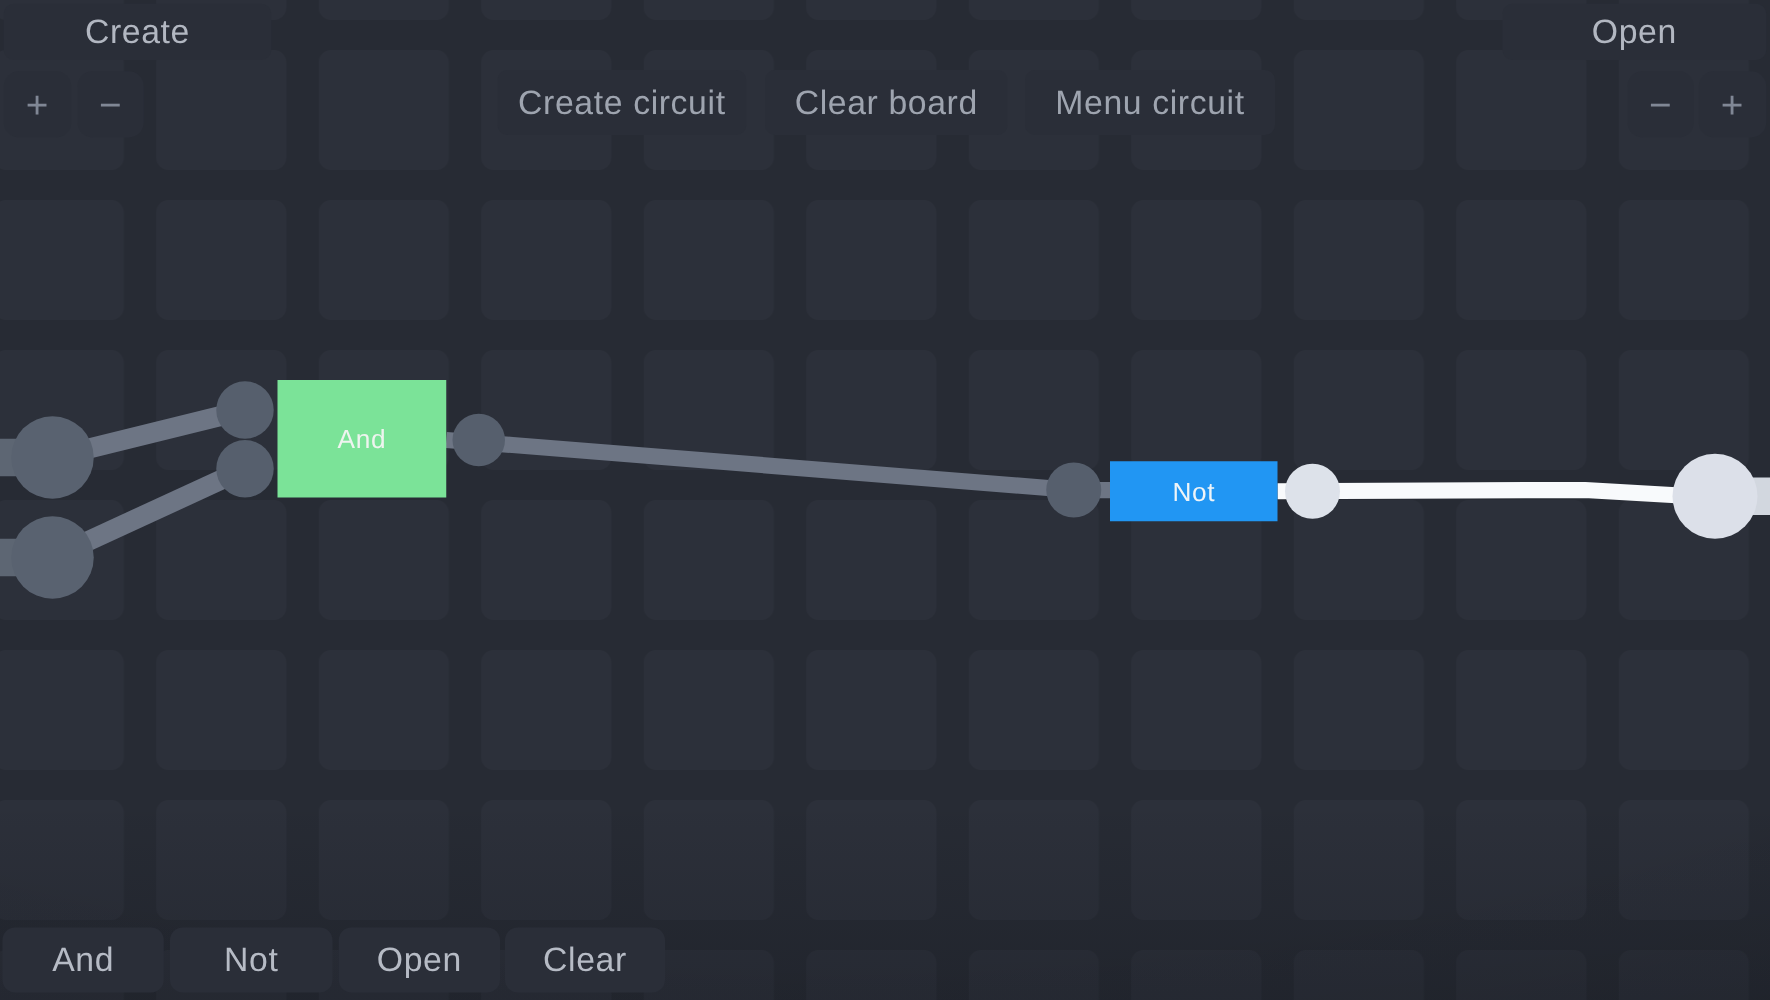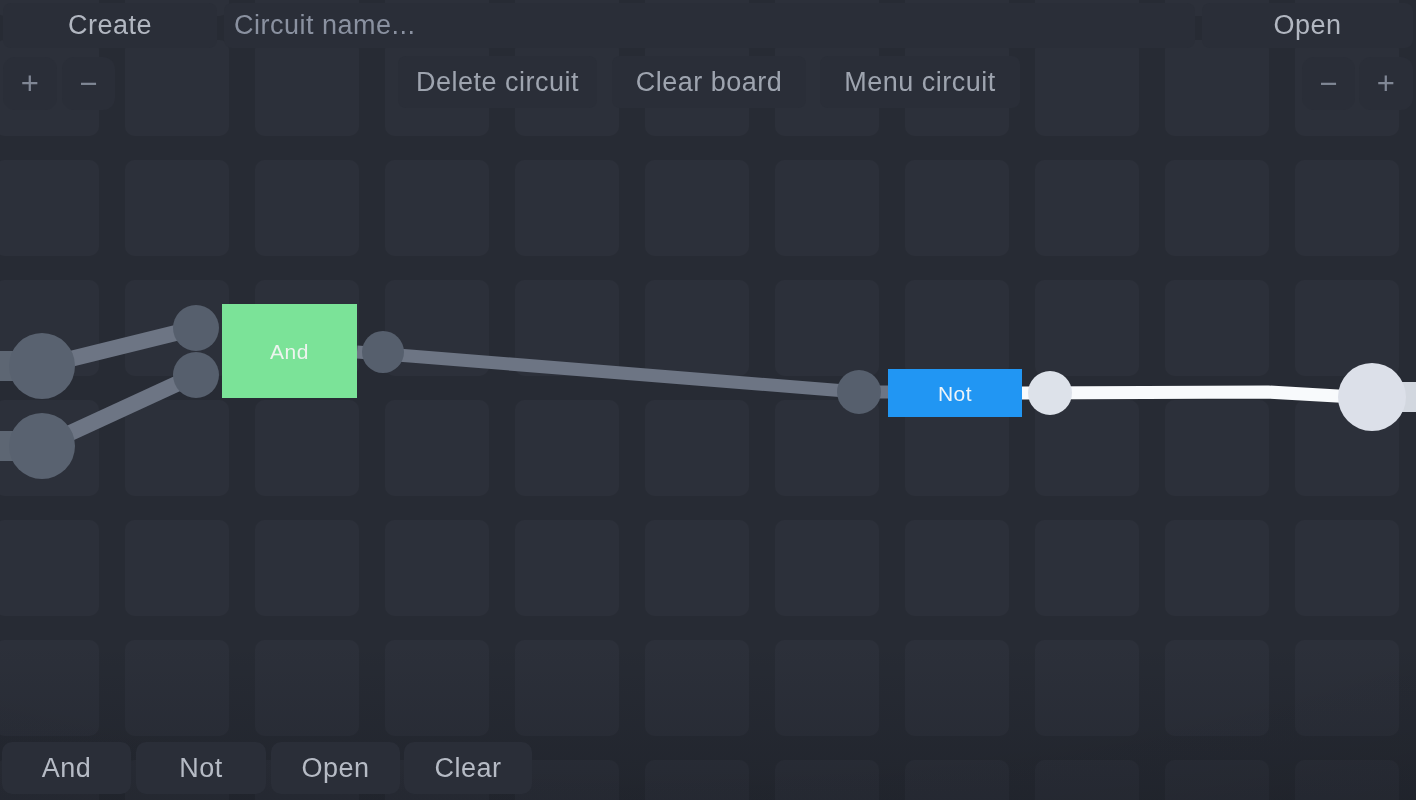--- a/index.html
+++ b/index.html
@@ -105,26 +105,25 @@
     <g id="layer-terminals">
         <circle cx="42" cy="366" r="33" fill="#596270"></circle>
         <circle cx="42" cy="446" r="33" fill="#596270"></circle>
         <circle cx="1372" cy="397" r="34" fill="#dce0e9"></circle>
       </g>
   </svg>
 
   <div class="vignette"></div>
 
   <div class="btn topbtn" id="create-btn">Create</div>
-  <input id="circuit-name" type="text" placeholder="Circuit name..." style="">
   <div class="btn topbtn" id="menu-btn">Open</div>
 
   <div class="btn square" id="zoom-in-left">+</div>
   <div class="btn square" id="zoom-out-left">−</div>
-  <div class="btn toolbtn" id="delete-circuit-btn">Delete circuit</div>
+  <div class="btn toolbtn" id="delete-circuit-btn">Create circuit</div>
   <div class="btn toolbtn" id="clear-board-btn">Clear board</div>
   <div class="btn toolbtn" id="open-circuit-btn">Menu circuit</div>
   <div class="btn square" id="zoom-out-right">−</div>
   <div class="btn square" id="zoom-in-right">+</div>
 
   <div class="btn palette" id="palette-and">And</div>
   <div class="btn palette" id="palette-not">Not</div>
   <div class="btn palette" id="palette-nand">Open</div>
   <div class="btn palette" id="palette-test">Clear</div>
 

